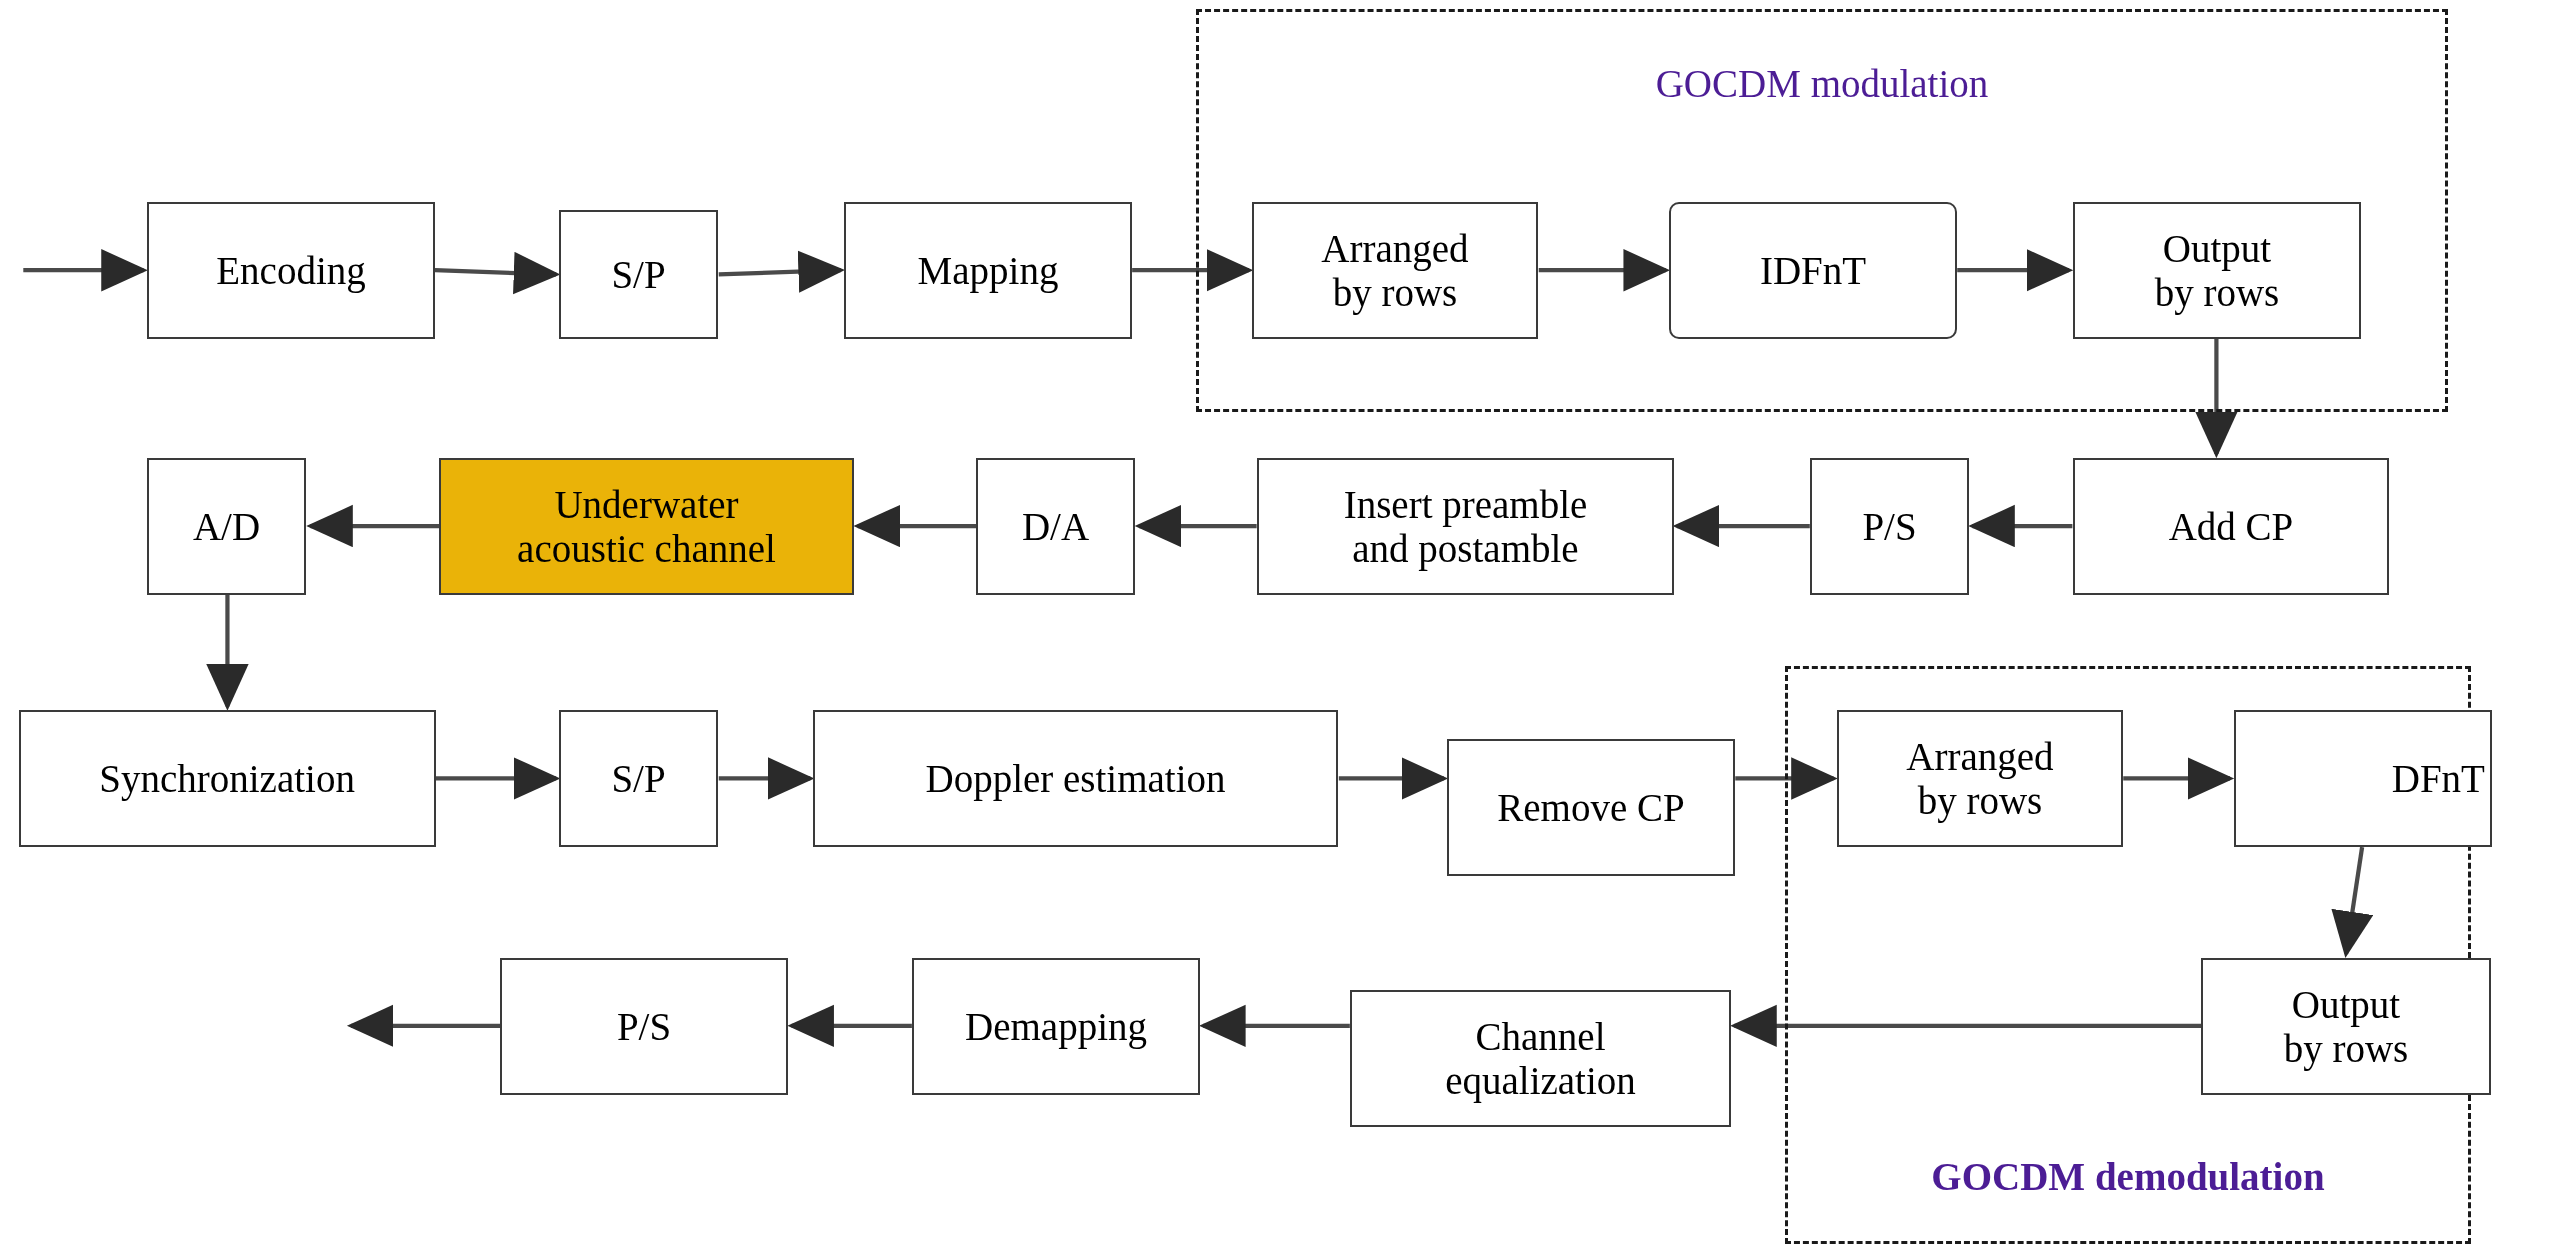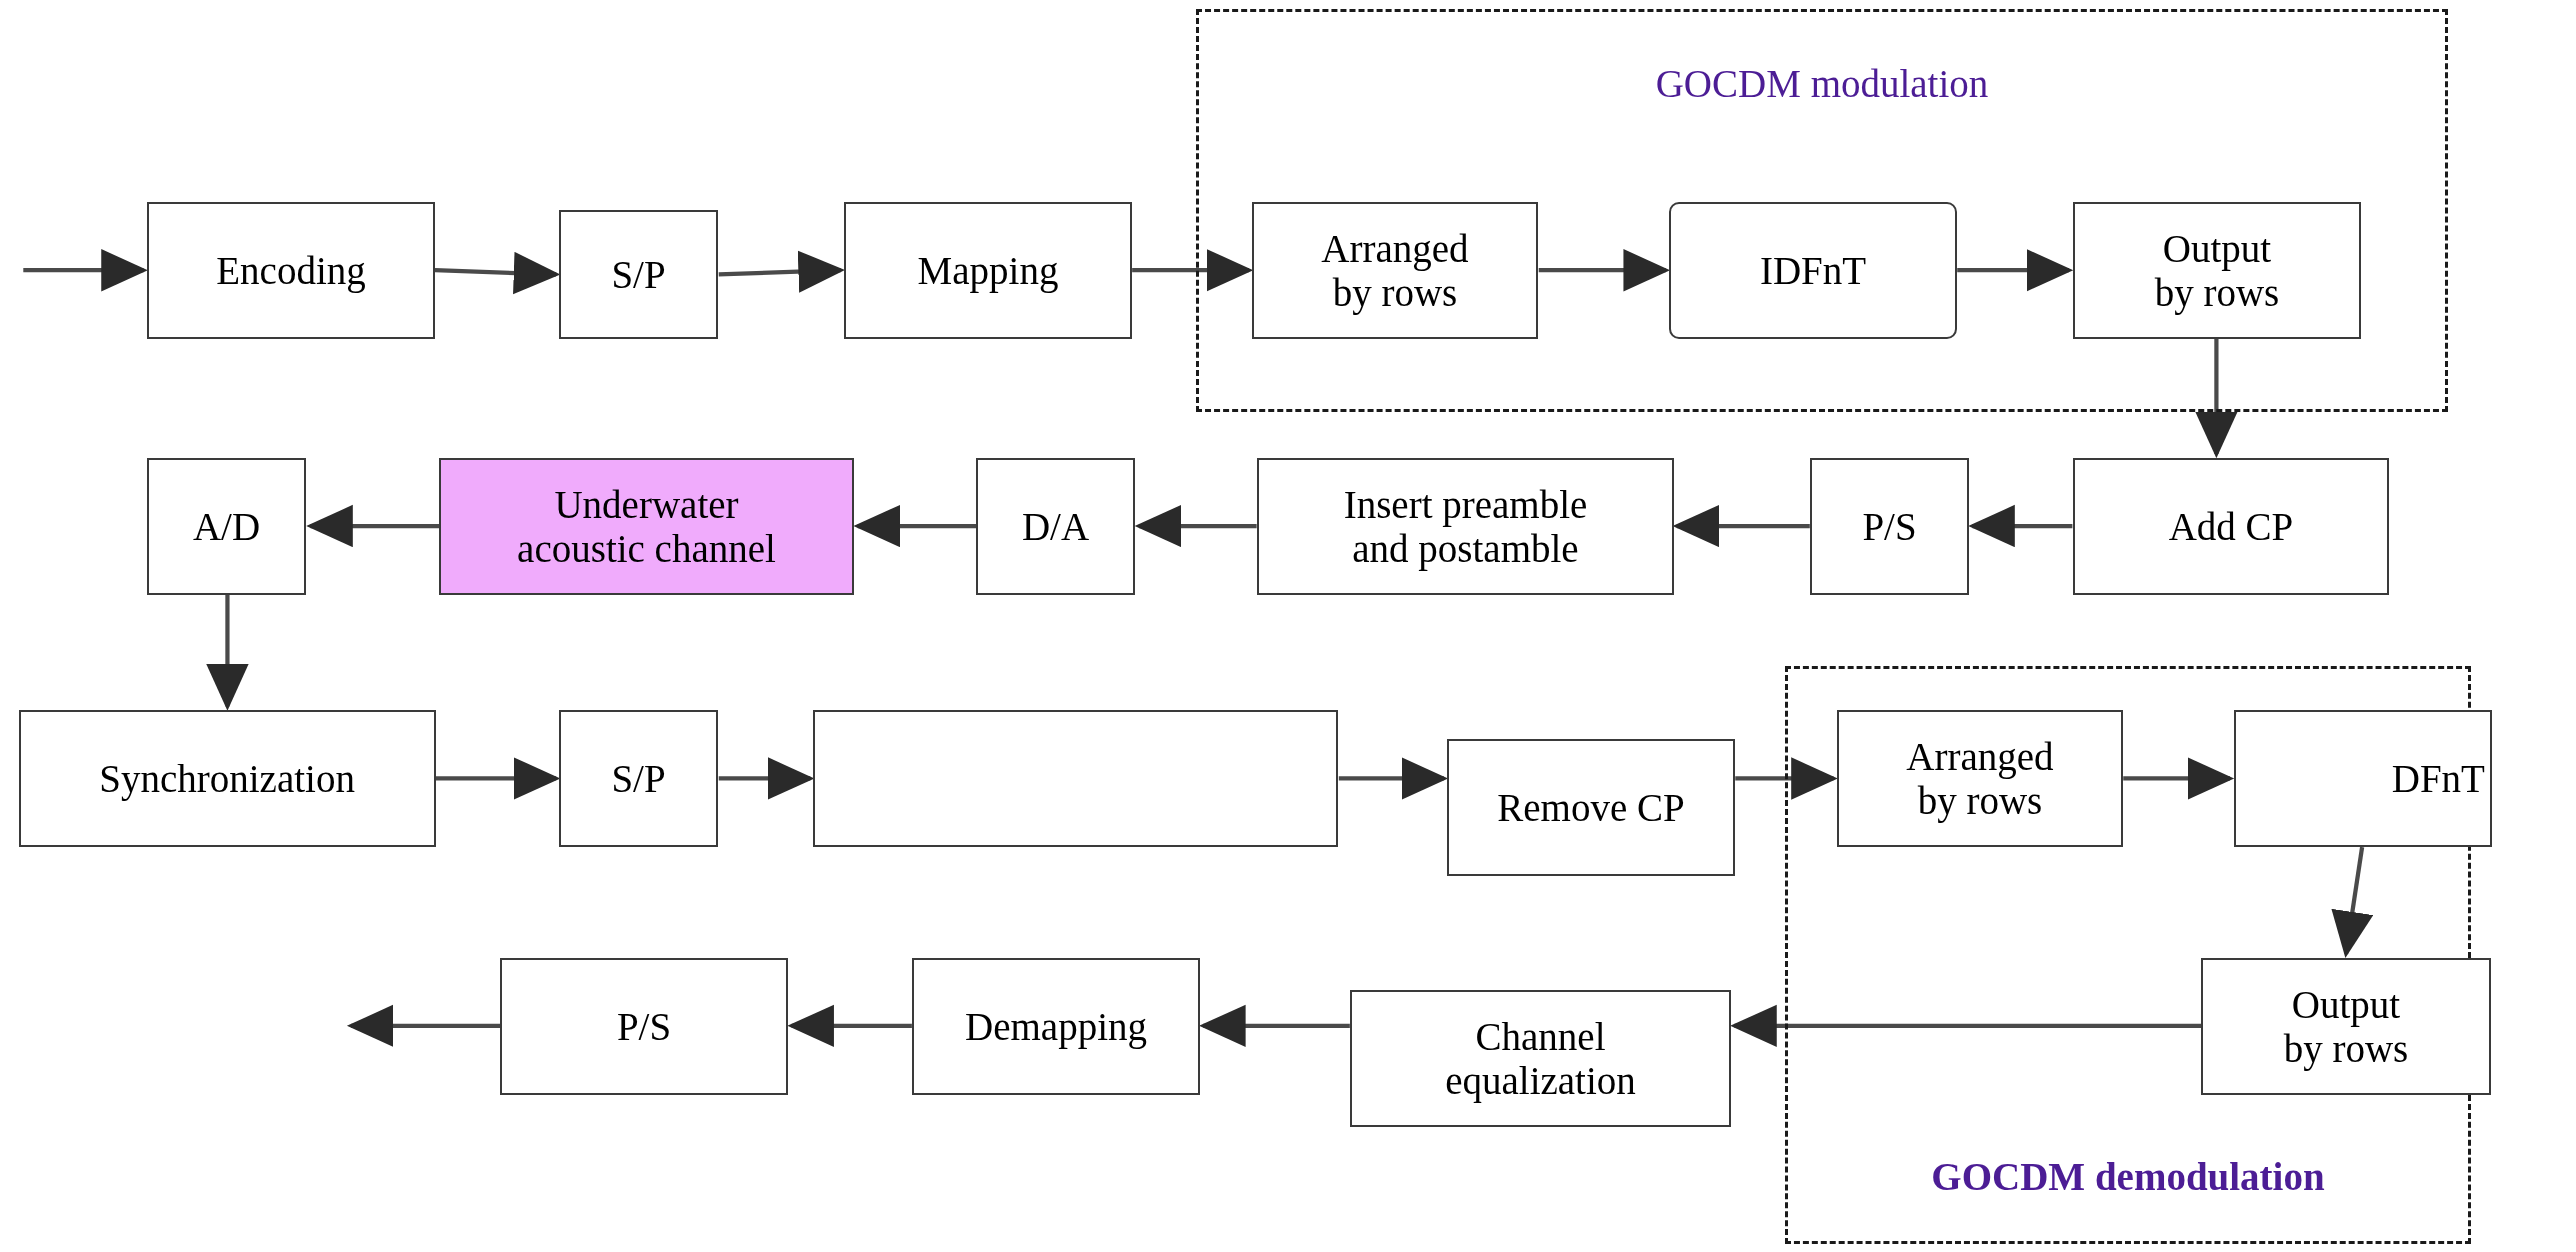--- a/index.html
+++ b/index.html
@@ -105,21 +105,21 @@
         <div>
           <span class="lbl">Insert preamble</span>
           <span class="lbl">and postamble</span>
         </div>
       </div>
       <div class="node" style="left: 976px; top: 458px; width: 159px; height: 137px; border-color: rgb(58, 58, 58);">
         <div>
           <span class="lbl">D/A</span>
         </div>
       </div>
-      <div class="node shaded" style="left: 439px; top: 458px; width: 415px; height: 137px; border-color: rgb(58, 58, 58); background: #f0abfc;">
+      <div class="node shaded" style="left: 439px; top: 458px; width: 415px; height: 137px; border-color: rgb(58, 58, 58); background: #eab308;">
         <div>
           <span class="lbl">Underwater</span>
           <span class="lbl">acoustic channel</span>
         </div>
       </div>
       <div class="node" style="left: 147px; top: 458px; width: 159px; height: 137px; border-color: rgb(58, 58, 58);">
         <div>
           <span class="lbl">A/D</span>
         </div>
       </div>
@@ -128,20 +128,21 @@
           <span class="lbl">Synchronization</span>
         </div>
       </div>
       <div class="node" style="left: 559px; top: 710px; width: 159px; height: 137px; border-color: rgb(58, 58, 58);">
         <div>
           <span class="lbl">S/P</span>
         </div>
       </div>
       <div class="node" style="left: 813px; top: 710px; width: 525px; height: 137px; border-color: rgb(58, 58, 58);">
         <div>
+          <span class="lbl">Doppler estimation</span>
         </div>
       </div>
       <div class="node" style="left: 1447px; top: 710px; width: 288px; height: 137px; border-color: rgb(58, 58, 58); margin-top: 29px;">
         <div>
           <span class="lbl">Remove CP</span>
         </div>
       </div>
       <div class="node" style="left: 1837px; top: 710px; width: 286px; height: 137px; border-color: rgb(58, 58, 58);">
         <div>
           <span class="lbl">Arranged</span>

